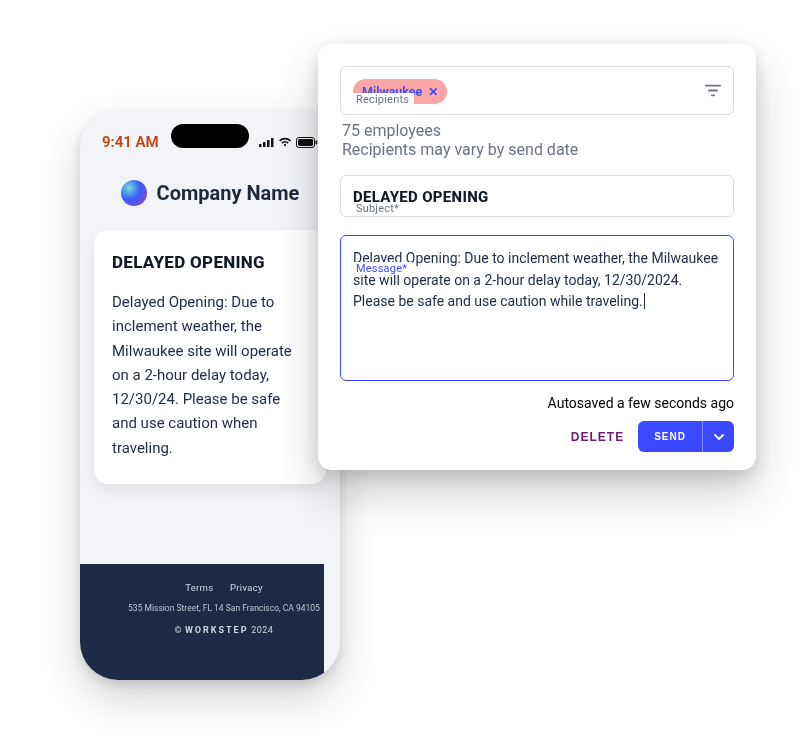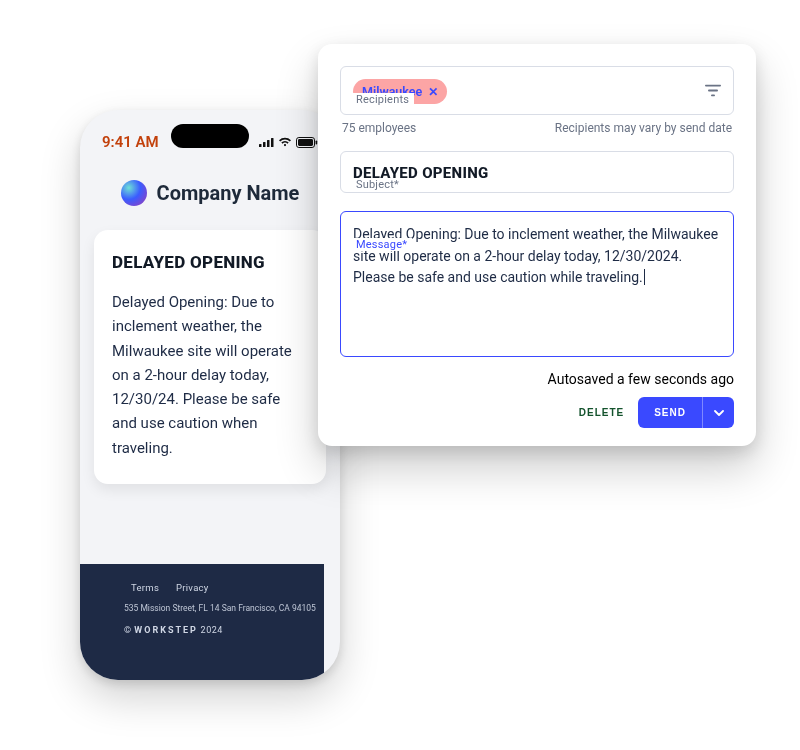--- a/index.html
+++ b/index.html
@@ -83,21 +83,21 @@
     color: #1e2b45;
   }
   .phone-footer {
     position: absolute;
     bottom: 0;
     left: 0;
     right: 16px;
     height: 116px;
     background: #1e2a45;
     color: #cfd6e4;
-    text-align: left;
+    text-align: center;
     font-size: 9.5px;
     padding-top: 18px;
     padding-left: 44px;
   }
   .footer-links { margin-bottom: 10px; letter-spacing: .3px;}
   .footer-links span { margin: 0 7px; }
   .footer-addr { font-size: 8.5px; opacity:.9; margin-bottom: 12px;}
   .footer-copy { font-size: 9px; letter-spacing:.5px;}
   .footer-copy b { letter-spacing: 2px;}
 
@@ -148,24 +148,25 @@
   .filter-icon {
     position: absolute;
     right: 12px;
     top: 50%;
     transform: translateY(-50%);
     color: #6a7385;
   }
   .meta-row {
     display: flex;
     justify-content: space-between;
-    font-size: 12px;
+    font-size: 16px;
     color: #6a7385;
     margin-bottom: 16px;
     padding: 0 2px;
+    flex-direction: column;
   }
   .subject-text {
     font-size: 15px;
     font-weight: 800;
     letter-spacing: .3px;
     color: #121a26;
   }
   .message-area {
     font-size: 14px;
     line-height: 1.55;
@@ -186,22 +187,22 @@
     color: #000000;
     margin: 14px 0 10px 0;
   }
   .action-row {
     display: flex;
     justify-content: flex-end;
     align-items: center;
     gap: 14px;
   }
   .btn-delete {
-    color: #14532d;
-    font-size: 10px;
+    color: #701a75;
+    font-size: 12px;
     font-weight: 700;
     letter-spacing: 1px;
     background: none;
     border: none;
     cursor: pointer;
   }
   .send-group {
     display: flex;
   }
   .btn-send {

